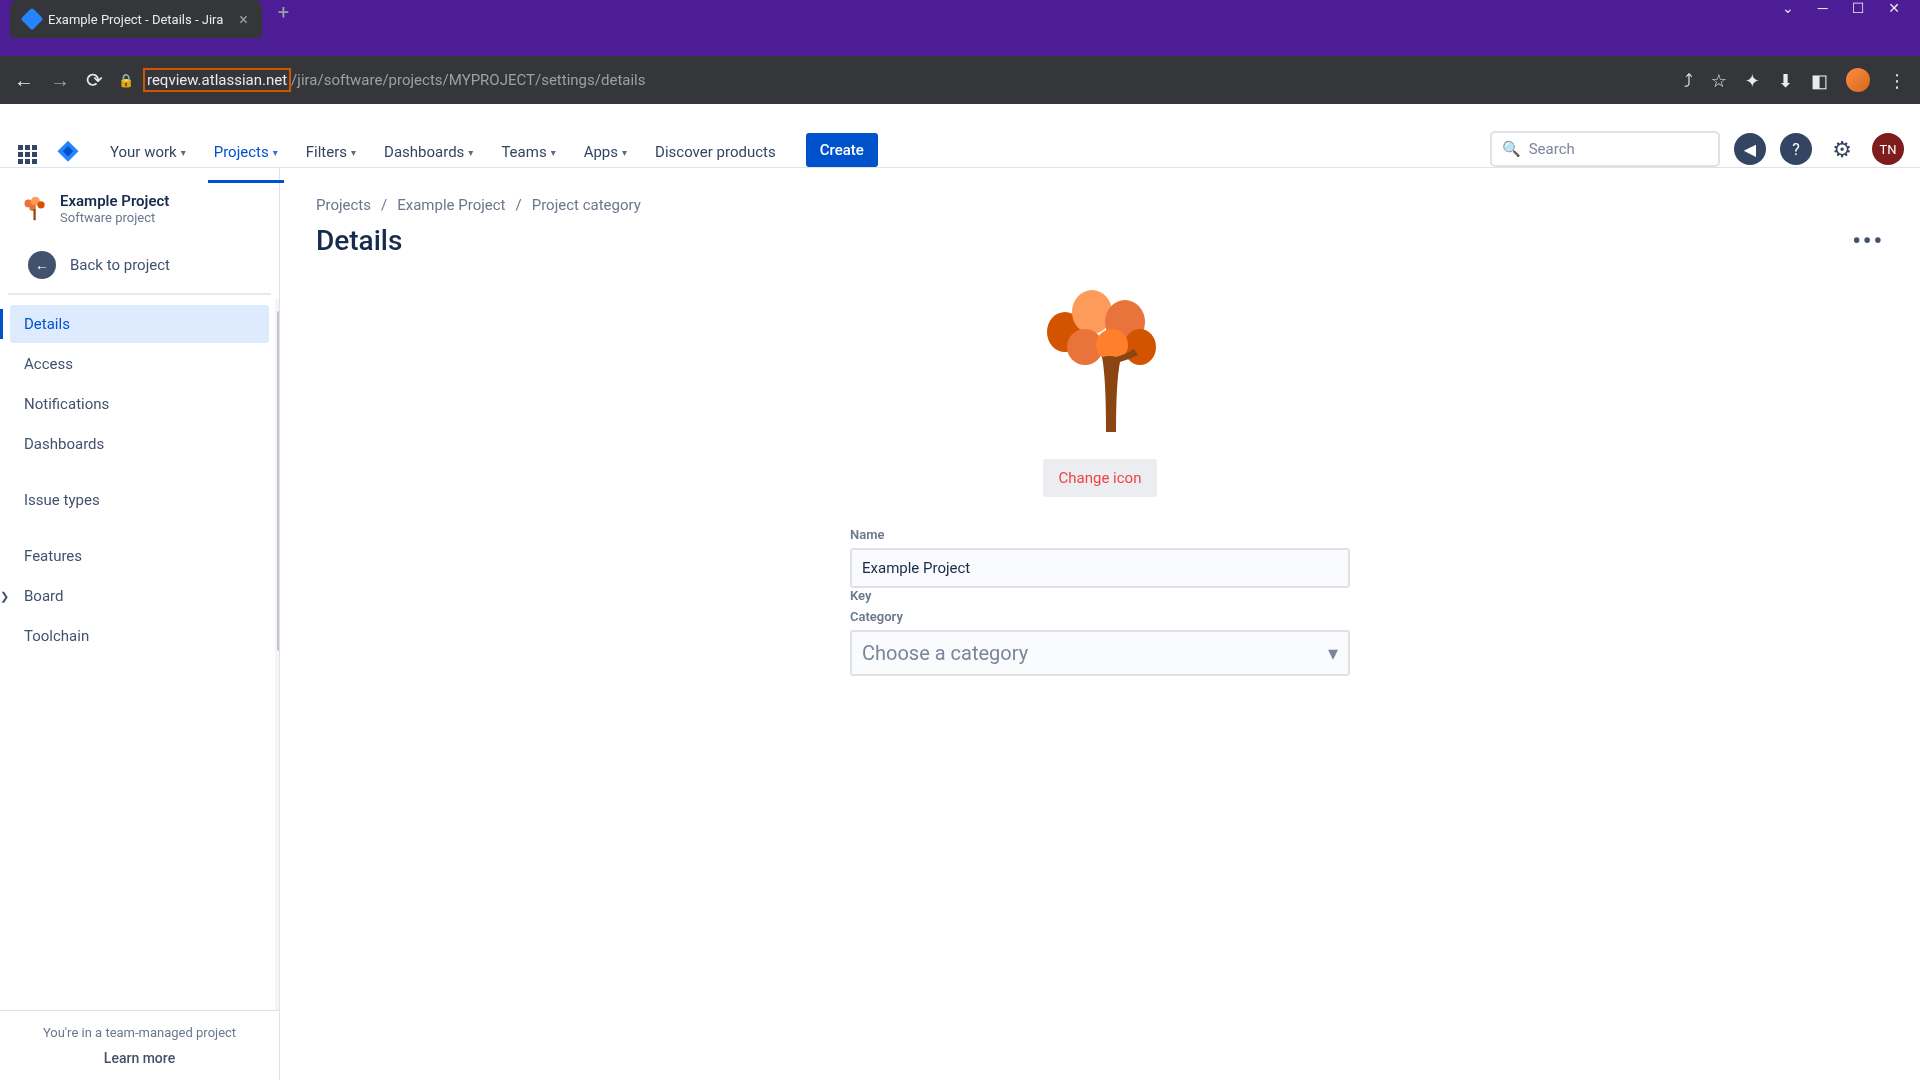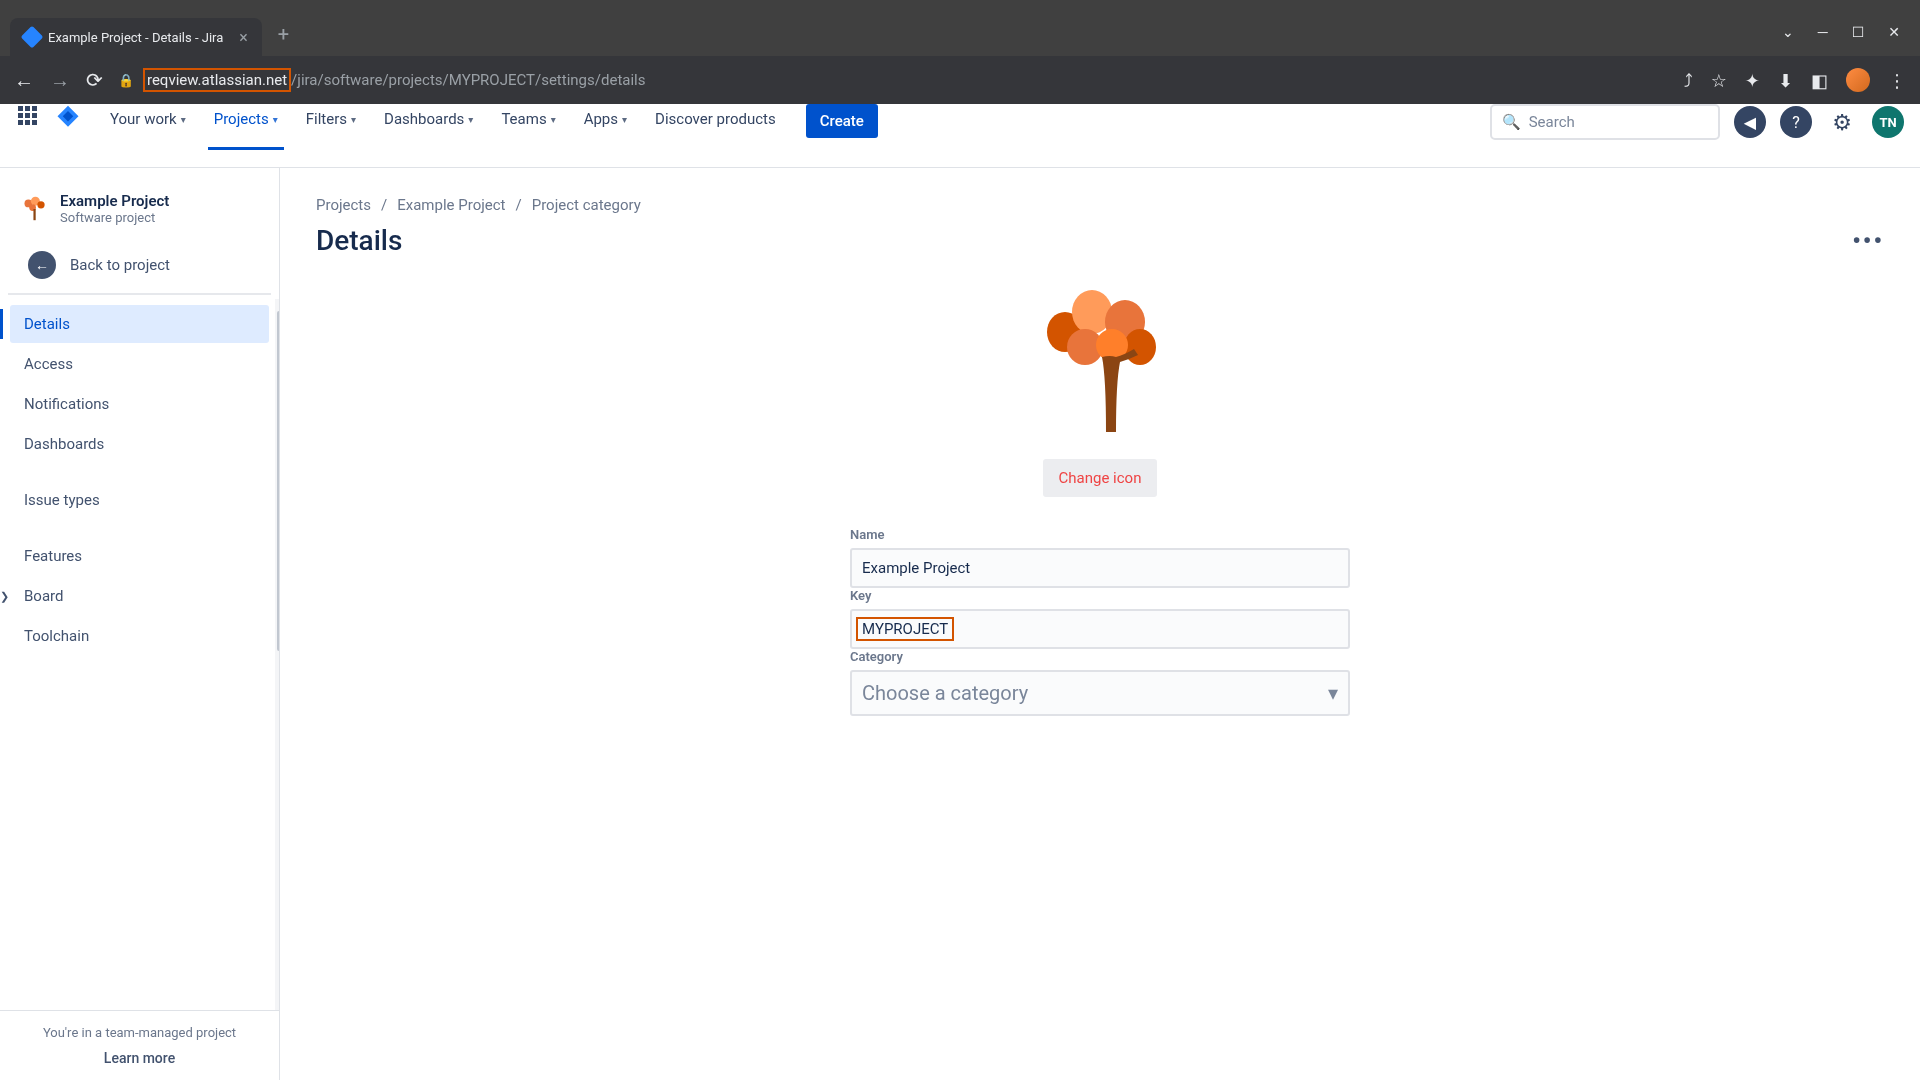--- a/index.html
+++ b/index.html
@@ -1,54 +1,54 @@
 <!DOCTYPE html>
 <html><head>
 <meta charset="utf-8">
 <style>
 * { margin: 0; padding: 0; box-sizing: border-box; font-family: -apple-system, BlinkMacSystemFont, "Segoe UI", Roboto, sans-serif; }
 body { width: 1920px; height: 1080px; overflow: hidden; background: #000; transform-origin: top left; }
 
 
-.browser-chrome { background: #404040; height: 56px; display: flex; align-items: flex-end; }
+.browser-chrome { background: #4c1d95; height: 56px; display: flex; align-items: flex-start; }
 .tab { background: #35363a; color: #e8eaed; padding: 10px 14px; border-radius: 8px 8px 0 0; display: flex; align-items: center; gap: 8px; margin-left: 10px; font-size: 13px; height: 38px; }
 .tab-favicon { width: 16px; height: 16px; background: #2684ff; border-radius: 2px; transform: rotate(45deg); }
 .tab-close { color: #9aa0a6; font-size: 16px; cursor: pointer; margin-left: 8px; }
 .new-tab { color: #9aa0a6; font-size: 20px; margin-left: 16px; margin-bottom: 10px; cursor: pointer; }
 .window-controls { margin-left: auto; display: flex; gap: 24px; padding: 0 20px 16px 0; color: #e8eaed; align-items: center; }
 .window-controls span { cursor: pointer; font-size: 14px; }
 
 .browser-toolbar { background: #35363a; height: 48px; display: flex; align-items: center; padding: 0 14px; gap: 16px; }
 .nav-btn { color: #9aa0a6; font-size: 20px; cursor: pointer; }
 .nav-btn.active { color: #e8eaed; }
 .url-bar { flex: 1; display: flex; align-items: center; gap: 8px; color: #9aa0a6; font-size: 15px; }
 .lock-icon { font-size: 13px; }
 .url-highlight { border: 2px solid #d35400; padding: 1px 2px; color: #e8eaed; }
 .url-rest { color: #9aa0a6; }
 .toolbar-icons { display: flex; gap: 18px; align-items: center; color: #e8eaed; font-size: 18px; }
 .toolbar-icons span { cursor: pointer; }
 .avatar-small { width: 24px; height: 24px; border-radius: 50%; background: linear-gradient(135deg, #ff8c42, #d2691e); }
 
 
 .app { background: #fff; height: calc(1080px - 104px); display: flex; flex-direction: column; }
-.app-header { height: 64px; border-bottom: 1px solid rgba(9,30,66,.13); display: flex; align-items: flex-start; padding: 0 16px; gap: 8px; }
+.app-header { height: 64px; border-bottom: 1px solid rgba(9,30,66,.13); display: flex; align-items: flex-end; padding: 0 16px; gap: 8px; }
 .app-switcher { width: 24px; height: 24px; cursor: pointer; display: grid; grid-template-columns: repeat(3,5px); grid-template-rows: repeat(3,5px); gap: 2px; padding: 2px; margin-right: 6px; }
 .app-switcher div { background: #344563; }
 .jira-logo { width: 28px; height: 28px; margin-right: 10px; }
 .nav-item { padding: 6px 10px; color: #344563; font-size: 15px; cursor: pointer; display: flex; align-items: center; gap: 4px; border-radius: 3px; }
 .nav-item.active { color: #0052cc; position: relative; }
 .nav-item.active::after { content: ''; position: absolute; bottom: -16px; left: 4px; right: 4px; height: 3px; background: #0052cc; }
 .chevron { font-size: 10px; opacity: .8; }
 .create-btn { background: #0052cc; color: #fff; padding: 8px 14px; border-radius: 3px; font-size: 15px; cursor: pointer; margin-left: 12px; font-weight: 500; }
 .header-right { margin-left: auto; display: flex; align-items: center; gap: 14px; }
 .search-box { border: 2px solid #dfe1e6; border-radius: 5px; padding: 7px 10px; display: flex; align-items: center; gap: 8px; width: 230px; color: #7a869a; font-size: 15px; }
 .header-icon { width: 32px; height: 32px; border-radius: 50%; background: #344563; color: #fff; display: flex; align-items: center; justify-content: center; cursor: pointer; font-size: 16px; }
 .header-icon.gear { background: transparent; color: #344563; font-size: 22px; }
 .header-icon.notif { background: #344563; }
-.user-avatar { width: 32px; height: 32px; border-radius: 50%; background: #0f766e; color: #fff; display: flex; align-items: center; justify-content: center; font-size: 13px; font-weight: 700; cursor: pointer; }
+.user-avatar { width: 32px; height: 32px; border-radius: 50%; background: #7f1d1d; color: #fff; display: flex; align-items: center; justify-content: center; font-size: 13px; font-weight: 400; cursor: pointer; }
 
 
 .app-body { flex: 1; display: flex; overflow: hidden; }
 .sidebar { width: 280px; border-right: 1px solid rgba(9,30,66,.13); display: flex; flex-direction: column; }
 .project-header { padding: 24px 16px 16px 20px; display: flex; gap: 12px; align-items: center; }
 .project-title { font-size: 15px; font-weight: 600; color: #172b4d; }
 .project-subtitle { font-size: 13px; color: #6b778c; }
 .back-link { padding: 10px 16px 14px 20px; display: flex; align-items: center; gap: 14px; color: #42526e; font-size: 15px; cursor: pointer; border-bottom: 2px solid rgba(9,30,66,.1); margin: 0 8px 4px 8px; }
 .back-icon-circle { width: 28px; height: 28px; border-radius: 50%; background: #42526e; color: #fff; display: flex; align-items: center; justify-content: center; font-size: 14px; }
 
@@ -253,23 +253,20 @@
           </div>
         </div>
 
         <div class="form-field">
           <label class="form-label">Name</label>
           <input class="form-input" value="Example Project" style="">
         </div>
 
         <div class="form-field">
           <label class="form-label">Key</label>
-          <div class="form-input" style="background:#fafbfc;">
-            <span class="key-highlight">MYPROJECT</span>
-          </div>
         </div>
 
         <div class="form-field">
           <label class="form-label">Category</label>
           <div class="form-select">
             <span>Choose a category</span>
             <span>▾</span>
           </div>
         </div>
       </div>

